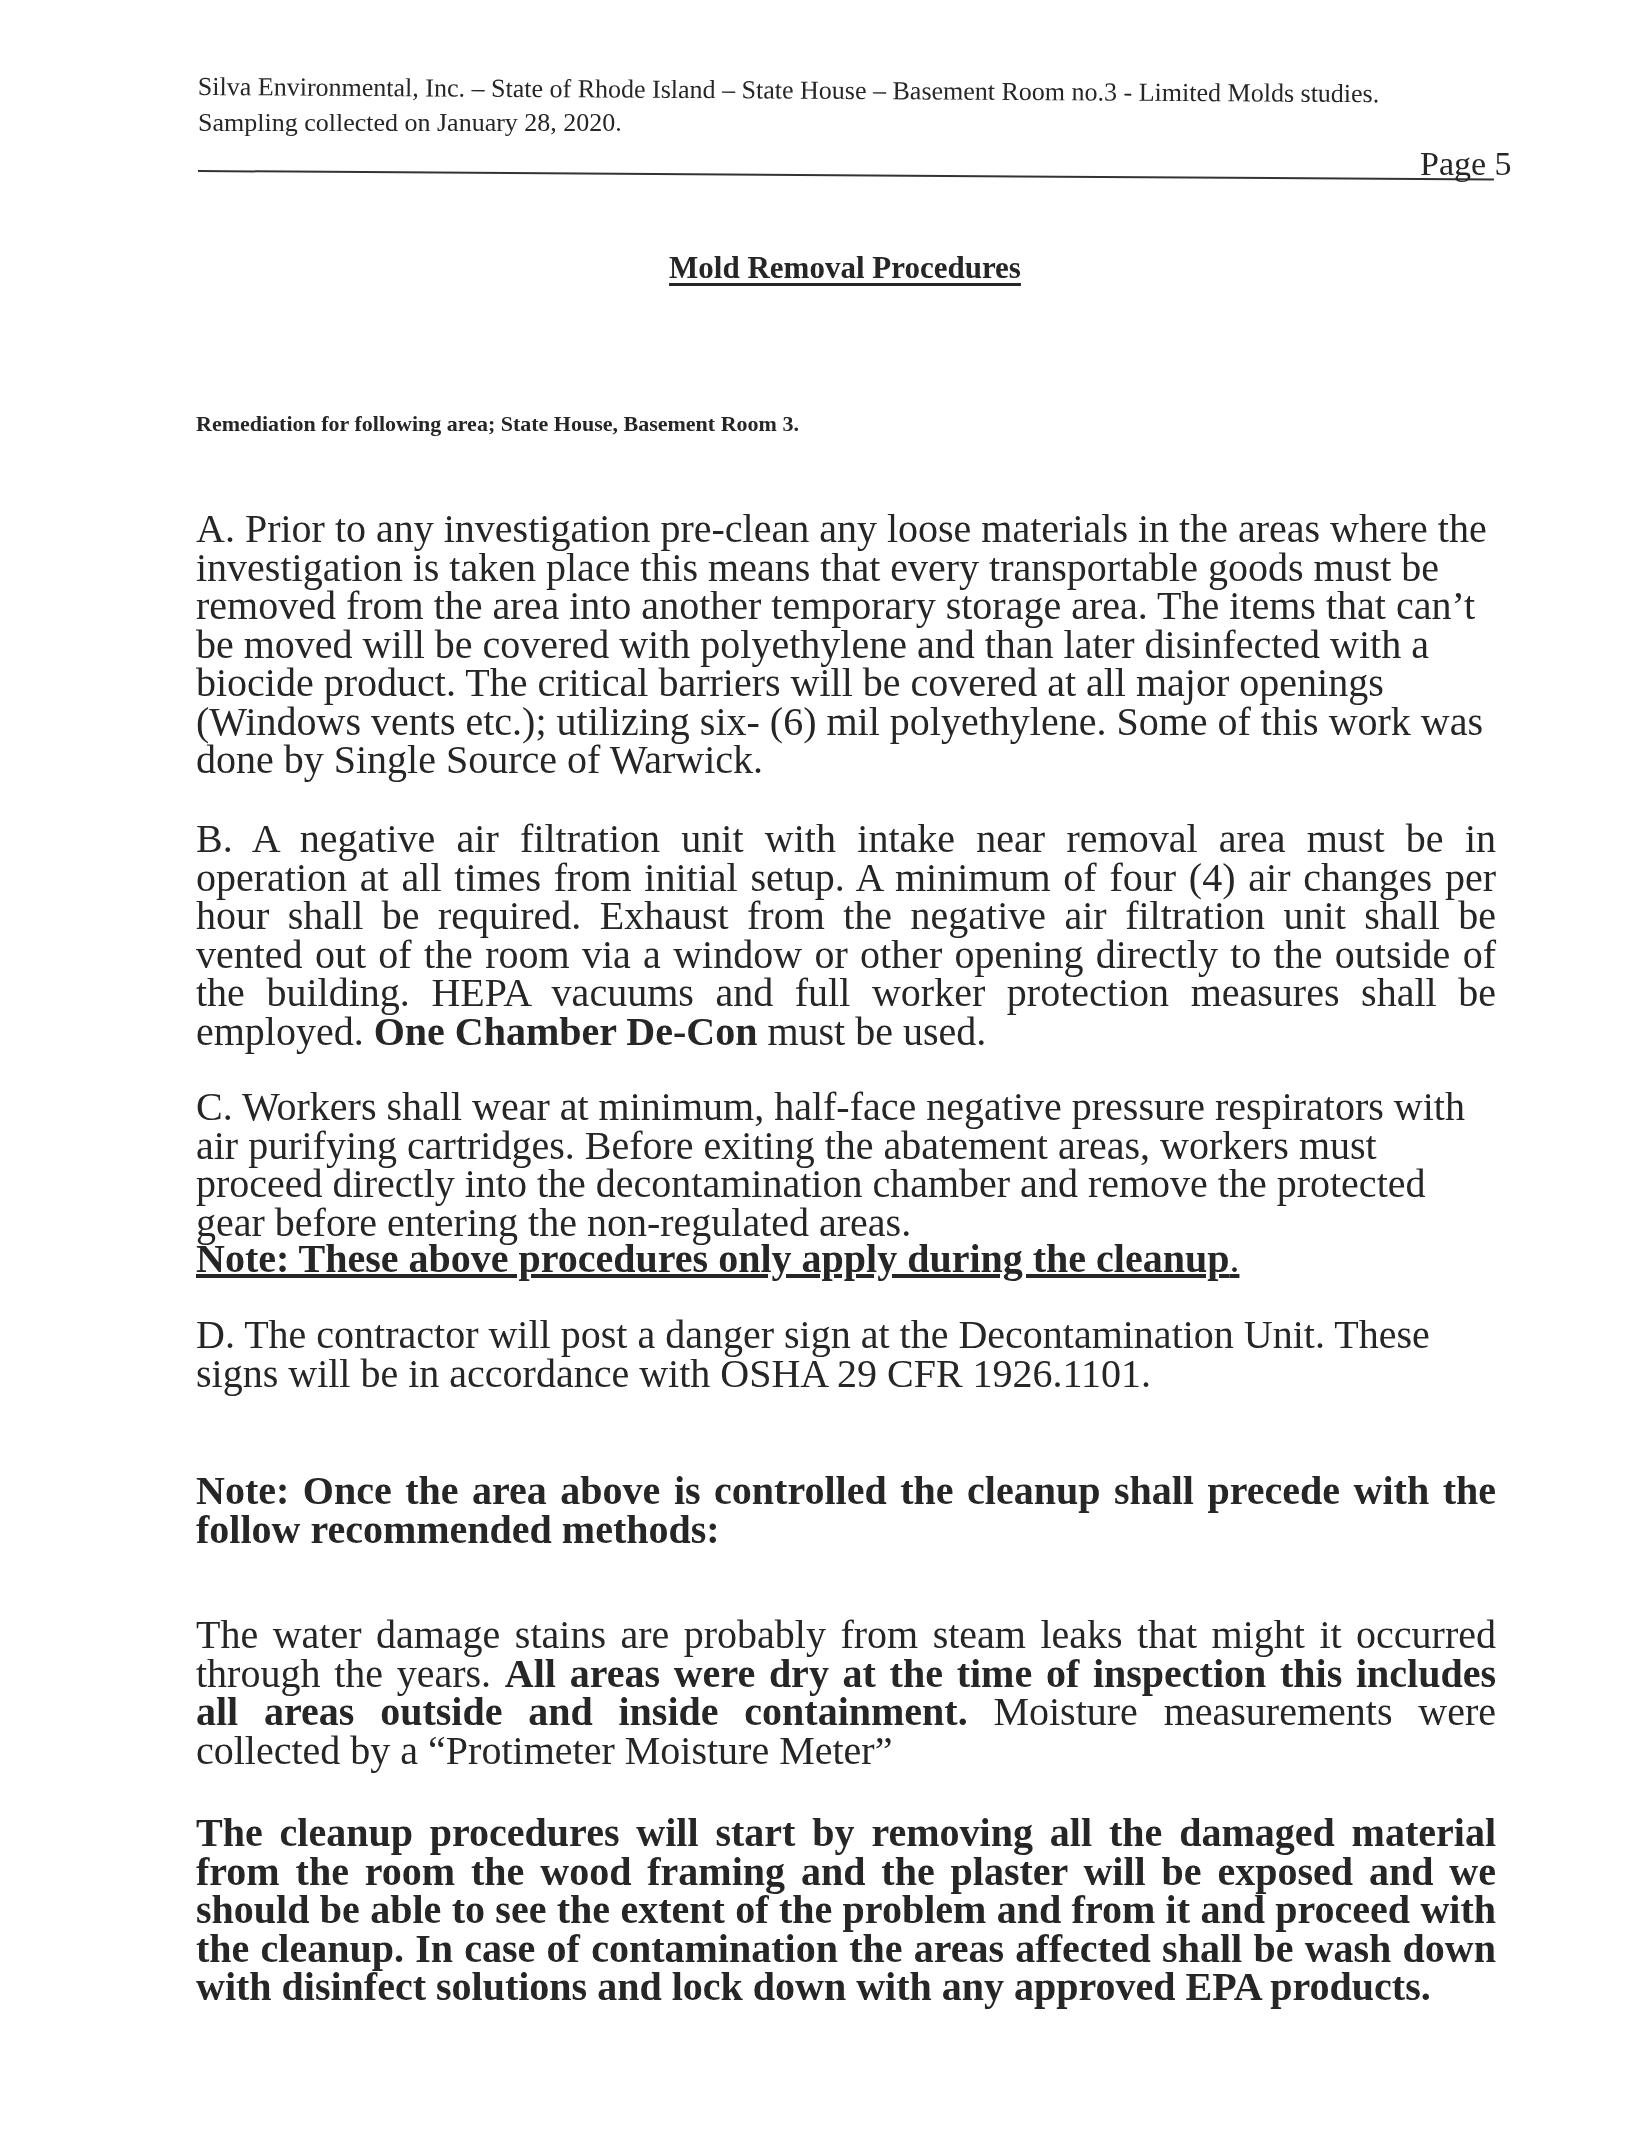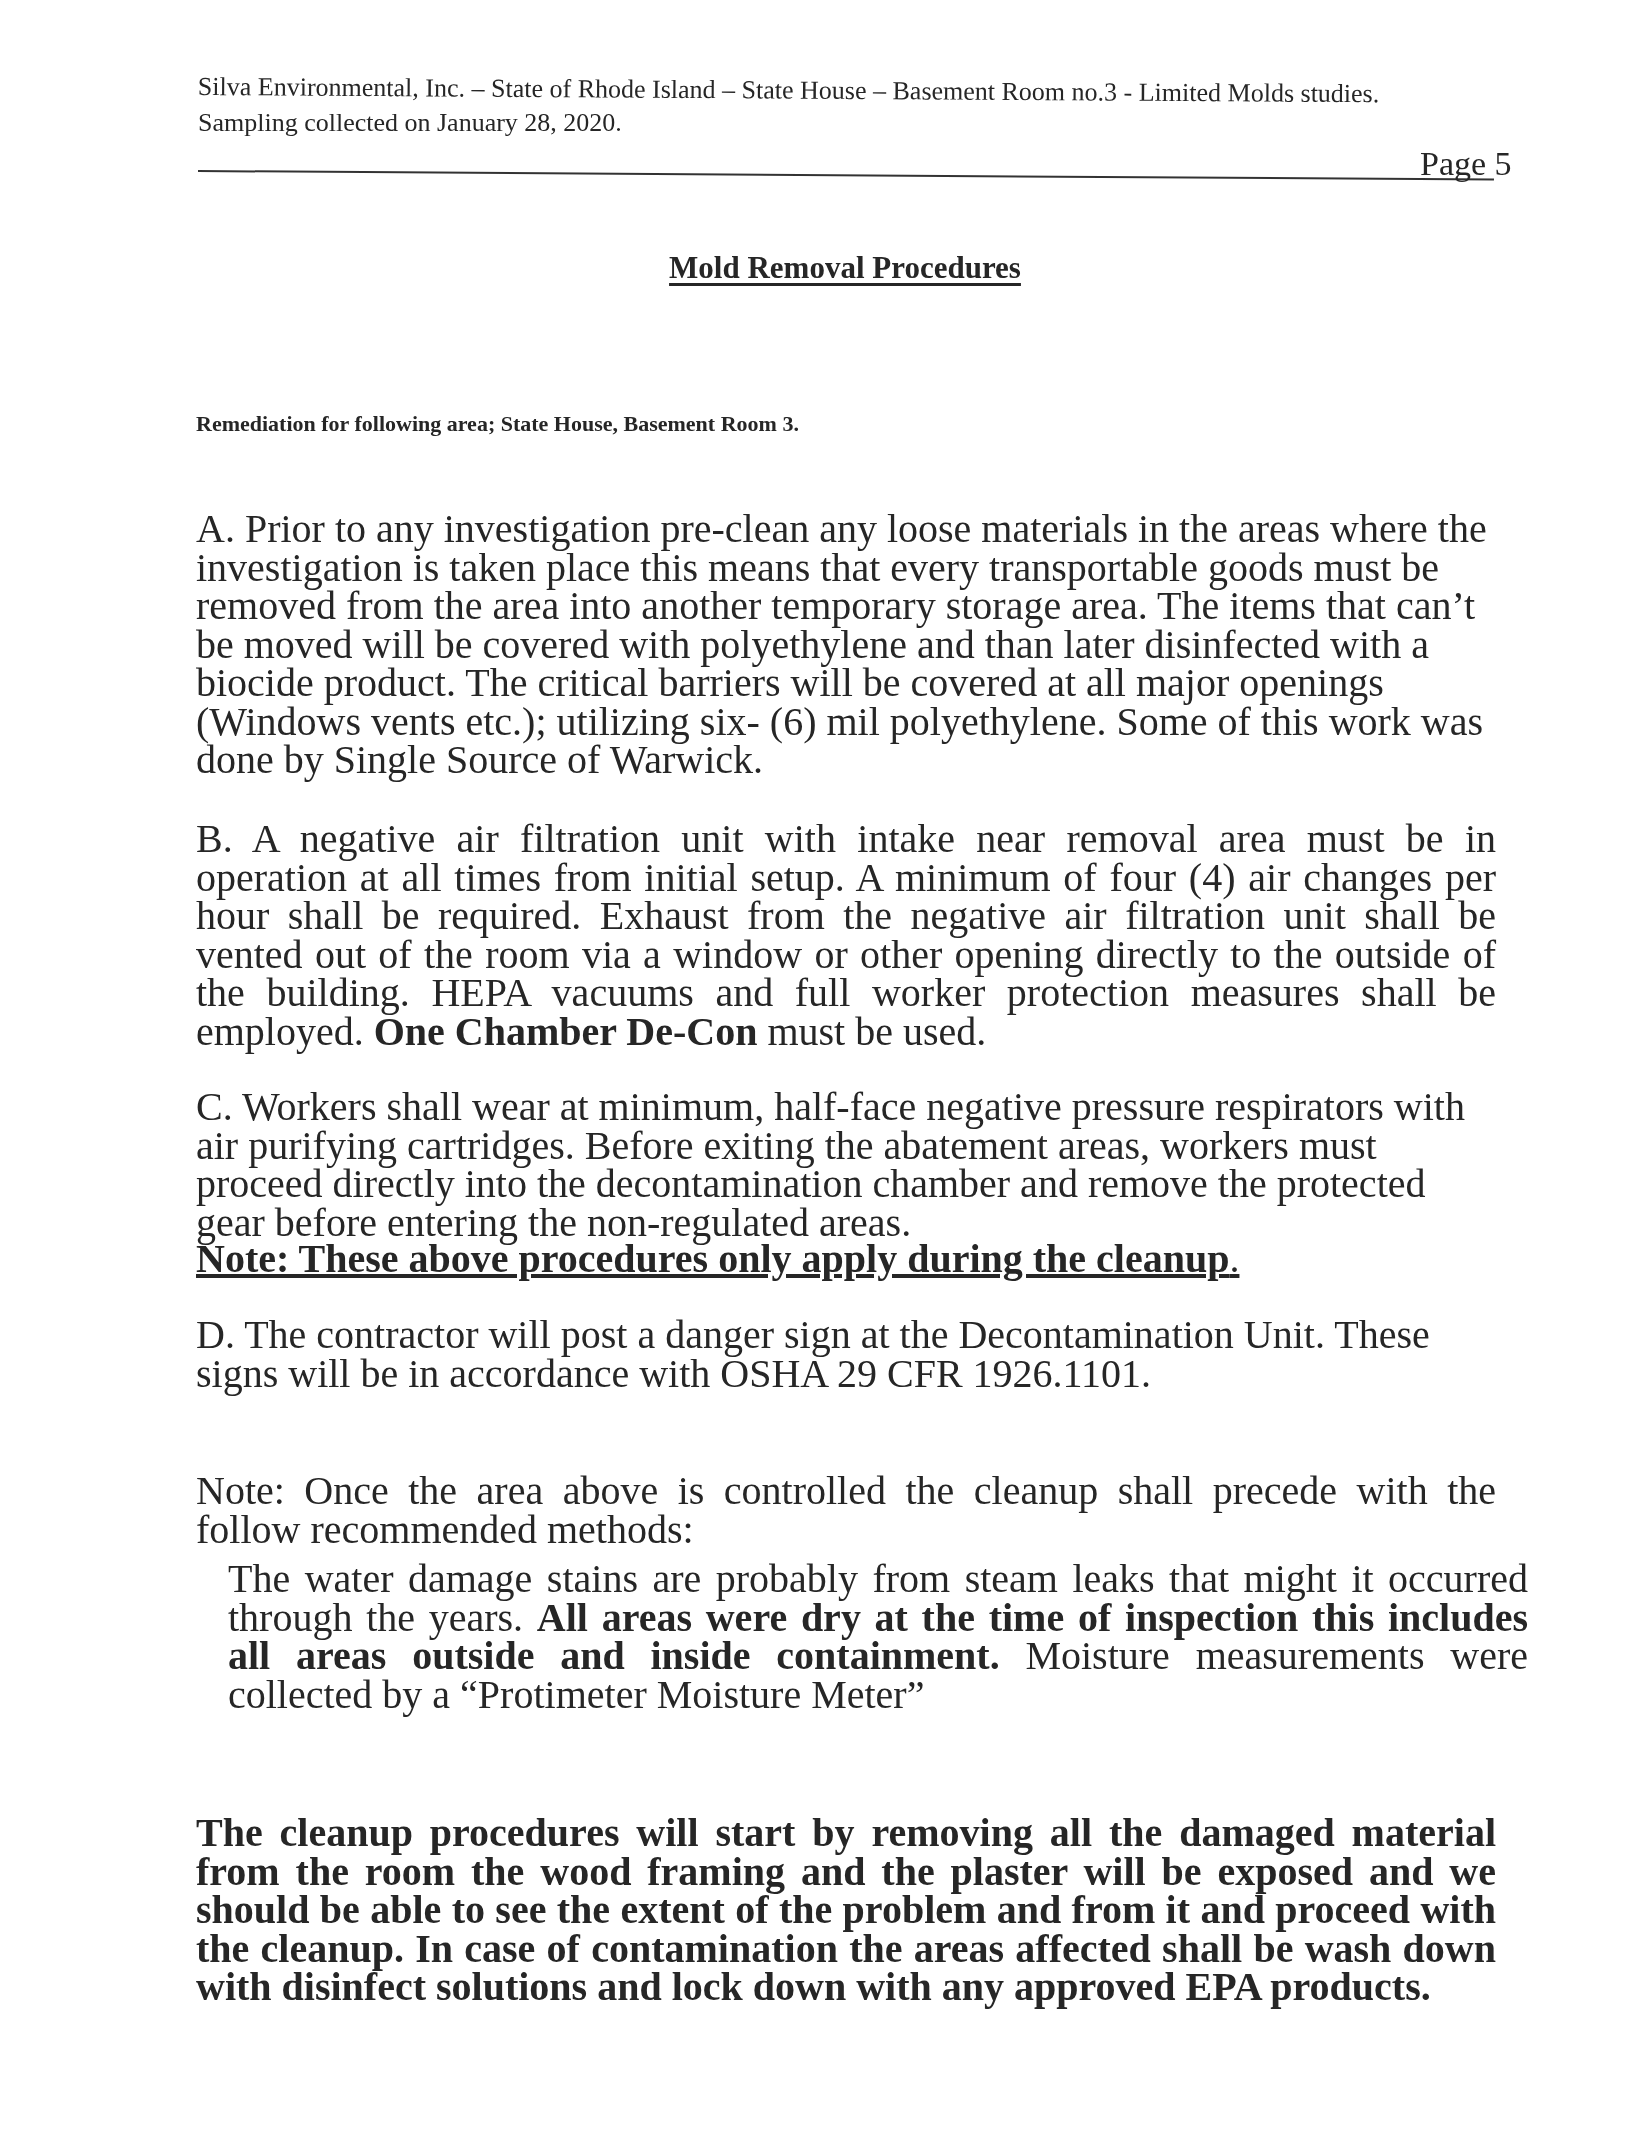--- a/index.html
+++ b/index.html
@@ -19,22 +19,22 @@
              font-weight: bold; text-decoration: underline; text-decoration-thickness: 3px;
              text-underline-offset: 5px; }
     #remed { left: 196px; top: 404px; font-size: 22px; font-weight: bold; line-height: 40px; }
     .para { left: 196px; width: 1300px; font-size: 40px; line-height: 38.5px; }
     .just { text-align: justify; }
     #paraA { top: 510px; }
     #paraB { top: 820px; }
     #paraC { top: 1088px; }
     #note1 { top: 1240px; font-weight: bold; text-decoration: underline; }
     #paraD { top: 1316px; }
-    #note2 { top: 1472px; font-weight: normal; text-align: justify; }
-    #water { top: 1560px; text-align: justify; margin-left: 32px; }
+    #note2 { top: 1472px; font-weight: bold; text-align: justify; }
+    #water { top: 1616px; text-align: justify; }
     #cleanup { top: 1814px; text-align: justify; font-weight: bold; }
     .b { font-weight: bold; }
     .nb { font-weight: normal; }
     .line { display: block; }
   </style>
 </head>
 <body>
 
 <div class="abs hdr" id="hdr1">Silva Environmental, Inc. – State of Rhode Island – State House – Basement Room no.3 - Limited Molds studies.</div>
 <div class="abs hdr" id="hdr2">Sampling collected on January 28, 2020.</div>

